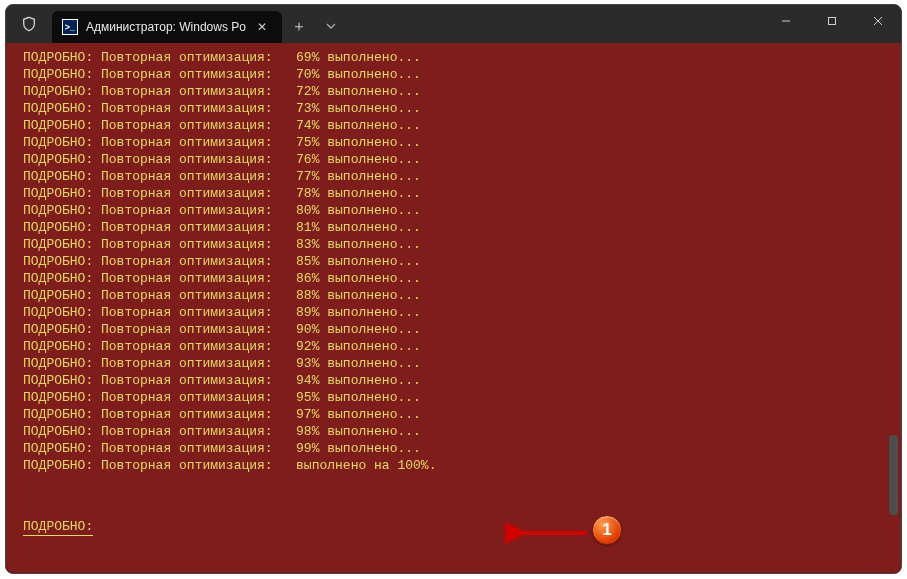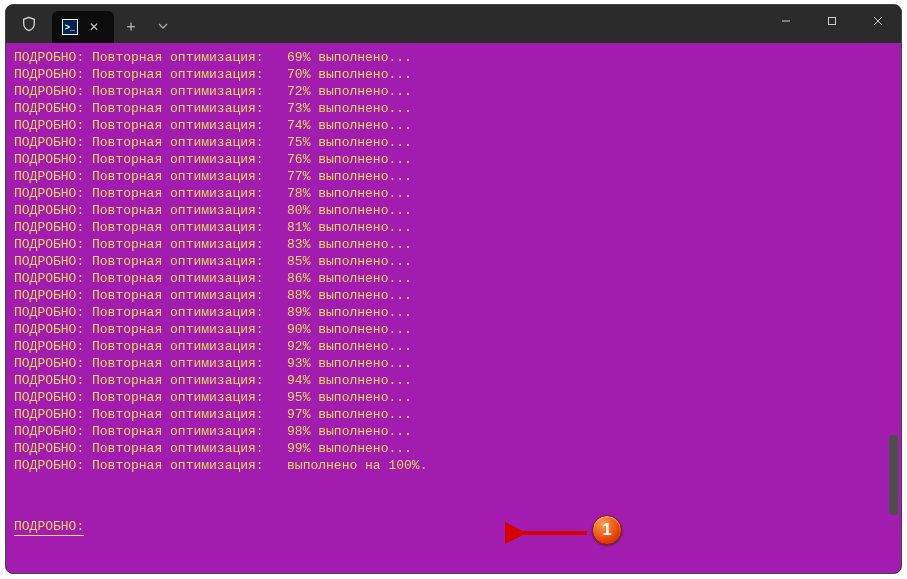--- a/index.html
+++ b/index.html
@@ -79,22 +79,22 @@
     display:flex;
   }
   .win-btn {
     width:46px; height:32px;
     display:flex; align-items:center; justify-content:center;
     color:#ccc; cursor:pointer;
   }
   .win-btn svg { width:10px; height:10px; }
   .terminal {
     flex:1;
-    background:#a21caf;
-    padding: 6px 10px 2px 8px;
+    background:#7f1d1d;
+    padding: 6px 10px 2px 17px;
     overflow:hidden;
     position:relative;
   }
   .line {
     font-family: Consolas, "Courier New", monospace;
     font-size: 13px;
     line-height: 17px;
     color: #e6da5c;
     white-space: pre;
   }
@@ -133,20 +133,21 @@
 
 <div class="window">
   <div class="titlebar">
     <div class="shield">
       <svg viewBox="0 0 24 24" fill="none" stroke="currentColor" stroke-width="2">
         <path d="M12 2 L20 5 V11 C20 16 16.5 20.5 12 22 C7.5 20.5 4 16 4 11 V5 Z"></path>
       </svg>
     </div>
     <div class="tab">
       <div class="tab-icon">&gt;_</div>
+      <div class="tab-title">Администратор: Windows Po</div>
       <div class="tab-close">✕</div>
     </div>
     <div class="newtab">＋</div>
     <div class="drop">
       <svg width="10" height="6" viewBox="0 0 10 6">
           <path d="M1 1 L5 5 L9 1" stroke="currentColor" stroke-width="1.3" fill="none"></path>
         </svg>
     </div>
     <div class="win-controls">
       <div class="win-btn">

